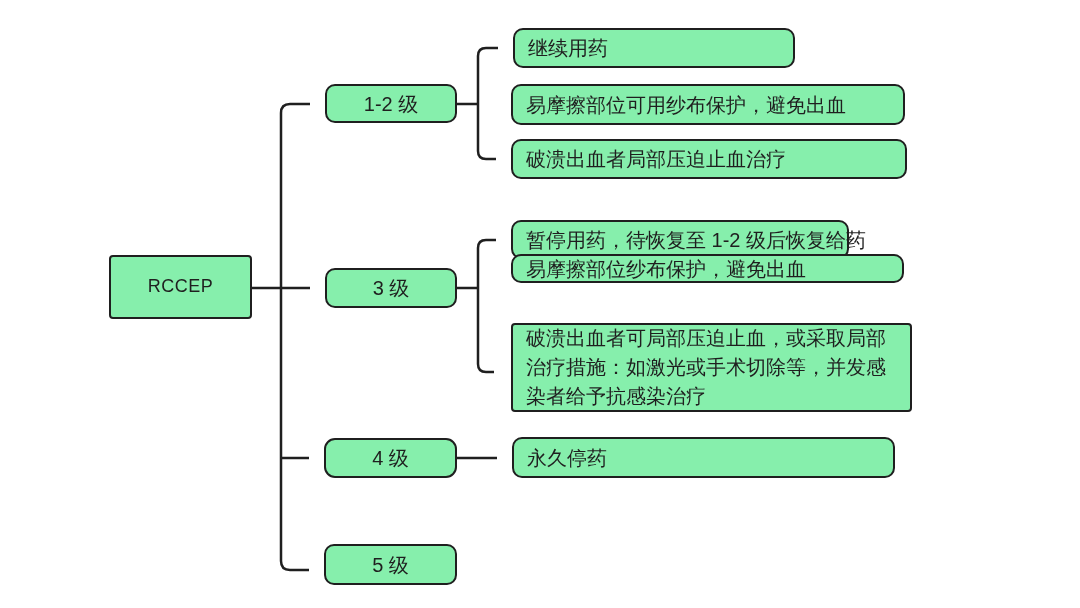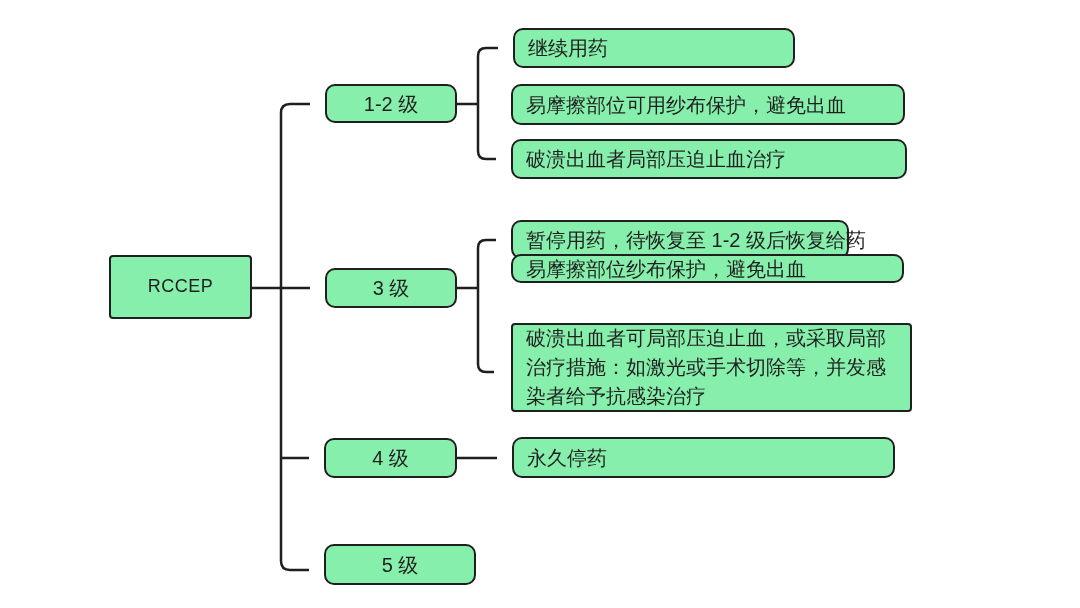--- a/index.html
+++ b/index.html
@@ -71,23 +71,23 @@
 
     <path d="M442,458 L497,458"></path>
   </svg>
 
   <div class="box center root-box" style="left:94px; top:255px; width:143px; height:64px;">RCCEP</div>
 
   <div class="box center grade-box" style="left:310px; top:84px; width:132px; height:39px;">1-2 级</div>
 
   <div class="box center grade-box" style="left:310px; top:268px; width:132px; height:40px;">3 级</div>
 
-  <div class="box center grade-box" style="left:309px; top:438px; width:133px; height:40px;">4 级</div>
+  <div class="box center grade-box" style="left:309px; top:438px; width:133px; height:40px;border-radius:11px;">4 级</div>
 
-  <div class="box center grade-box" style="left:309px; top:544px; width:152px; height:41px;">5 级</div>
+  <div class="box center grade-box" style="left:309px; top:544px; width:133px; height:41px;">5 级</div>
 
   <div class="box leftpad action-box" style="left:498px; top:28px; width:282px; height:40px;">继续用药</div>
 
   <div class="box leftpad action-box" style="left:496px; top:84px; width:394px; height:41px;">易摩擦部位可用纱布保护，避免出血</div>
 
   <div class="box leftpad action-box" style="left:496px; top:139px; width:396px; height:40px;">破溃出血者局部压迫止血治疗</div>
 
   <div class="box leftpad action-box" style="left:496px; top:220px; width:338px; height:39px;">暂停用药，待恢复至 1-2 级后恢复给药</div>
 
   <div class="box leftpad action-box" style="left:496px; top:254px; width:393px; height:29px;">易摩擦部位纱布保护，避免出血</div>

